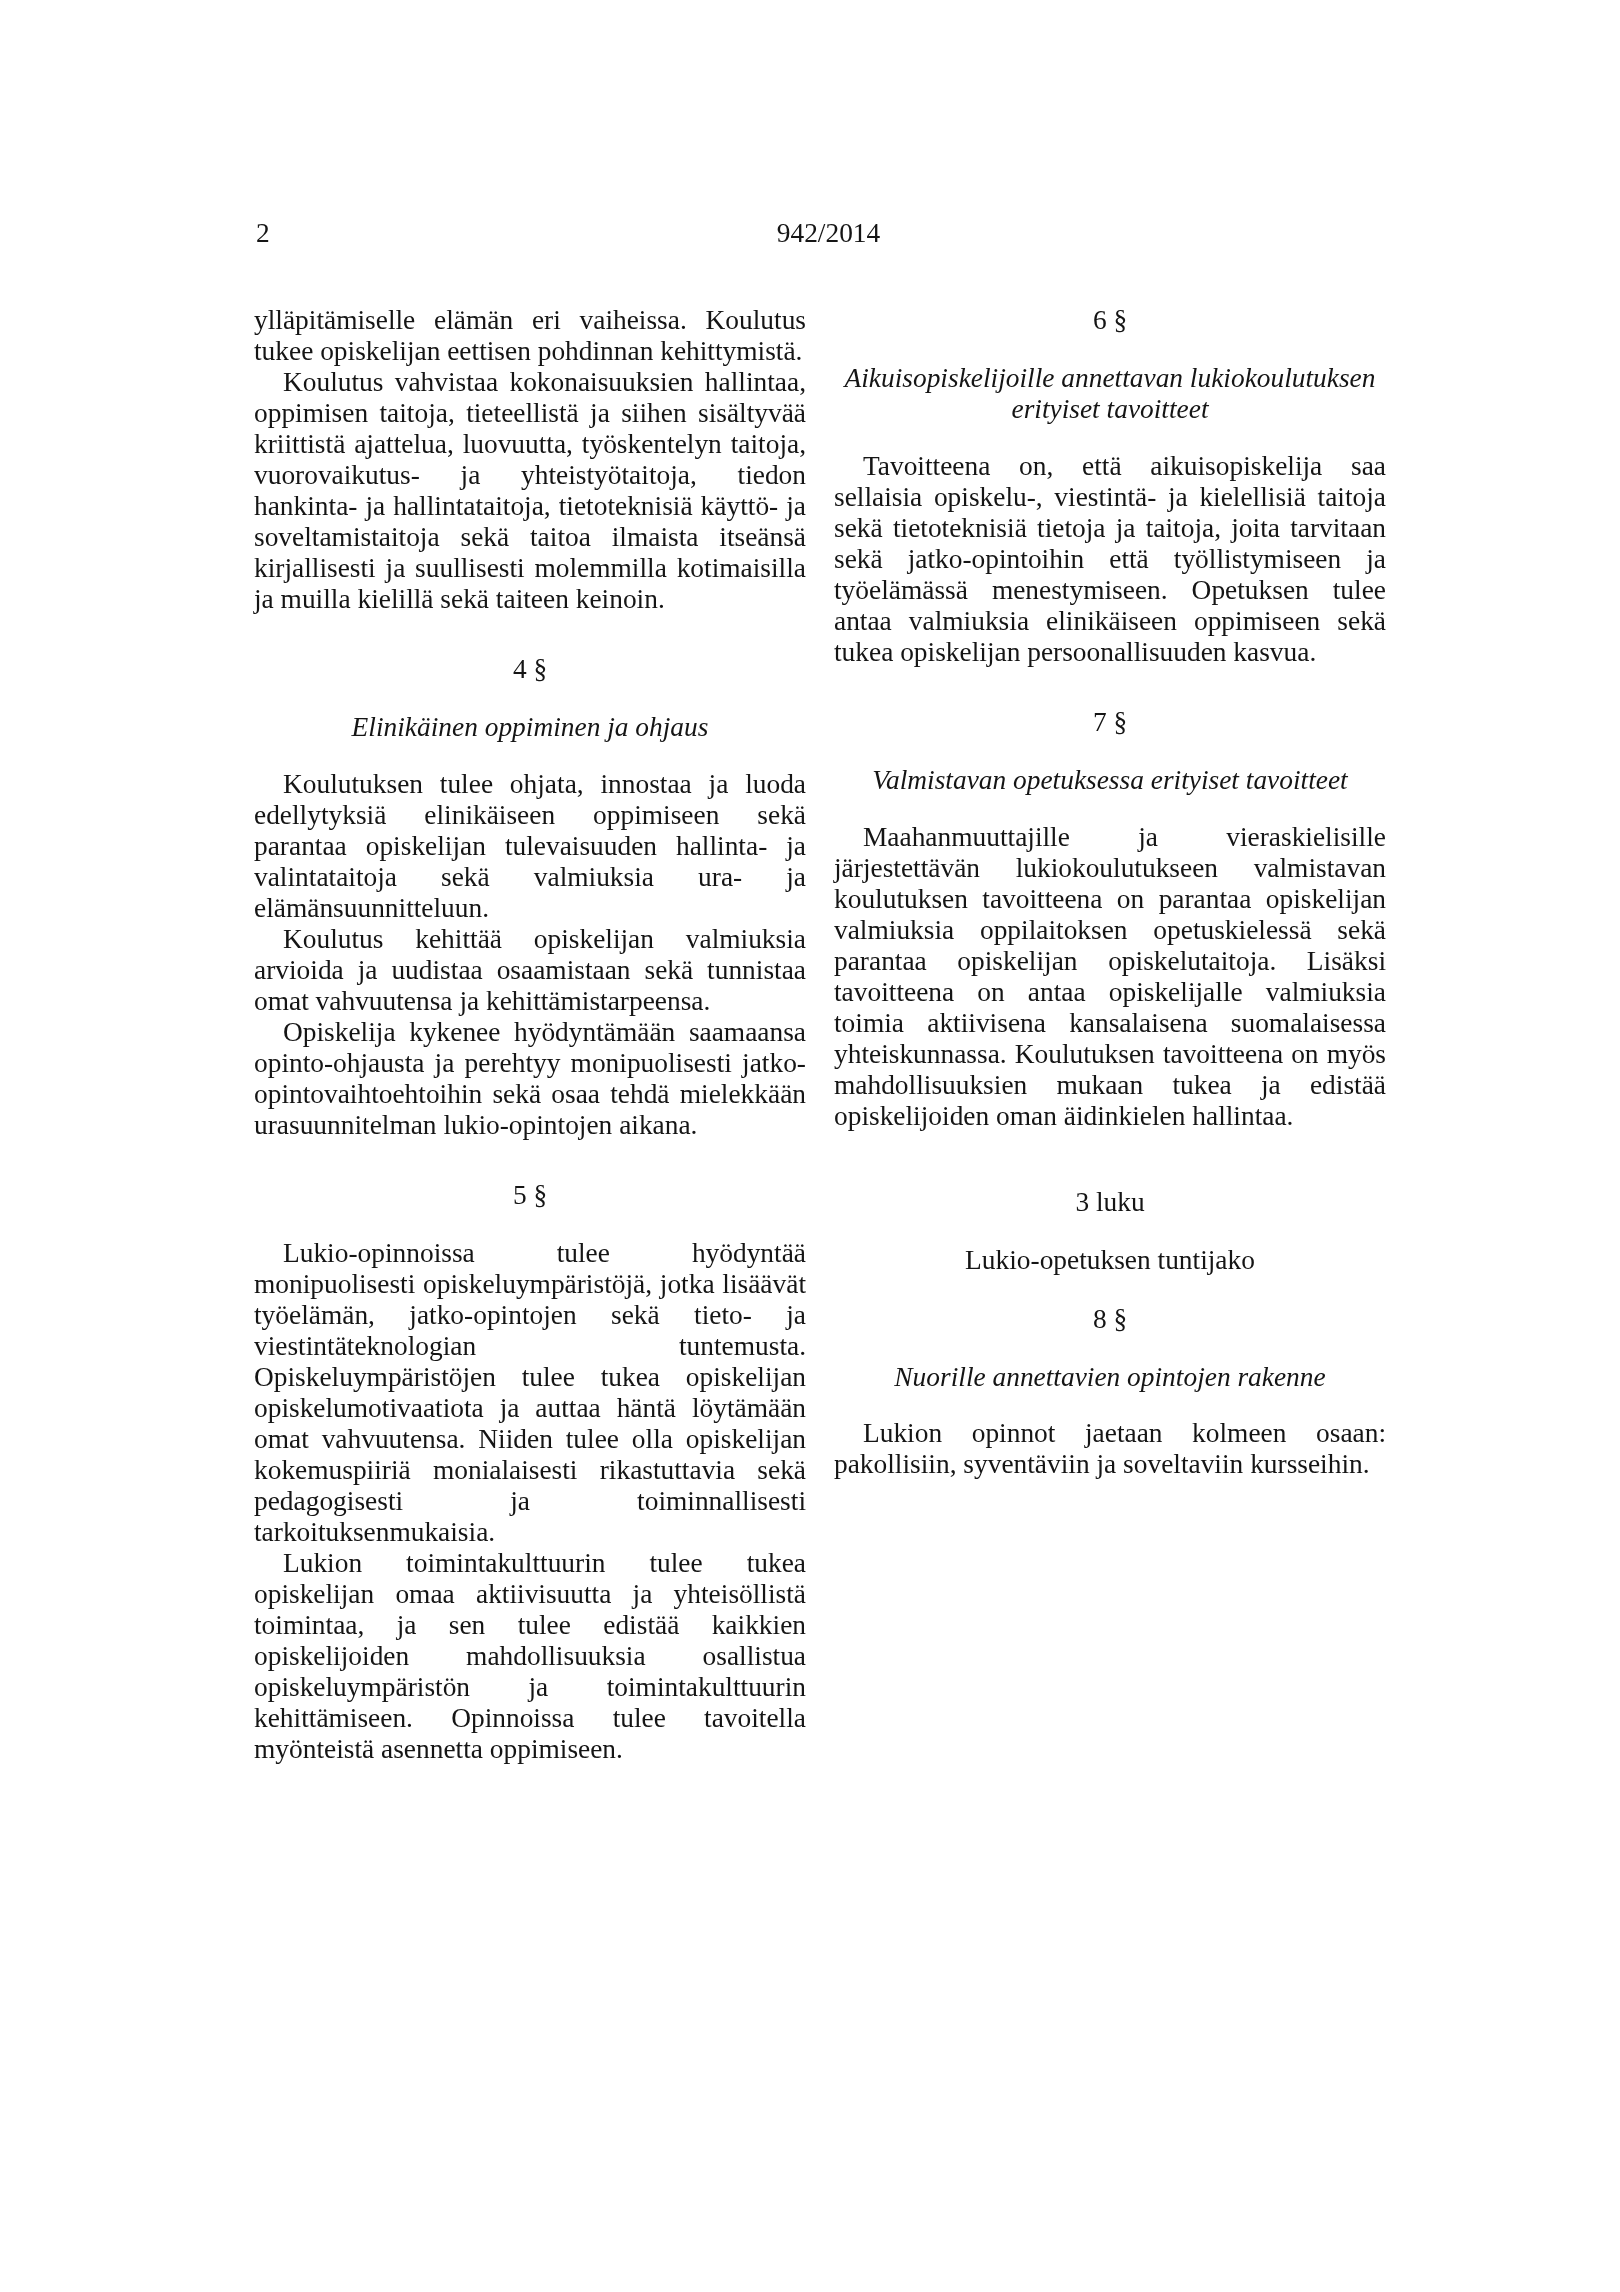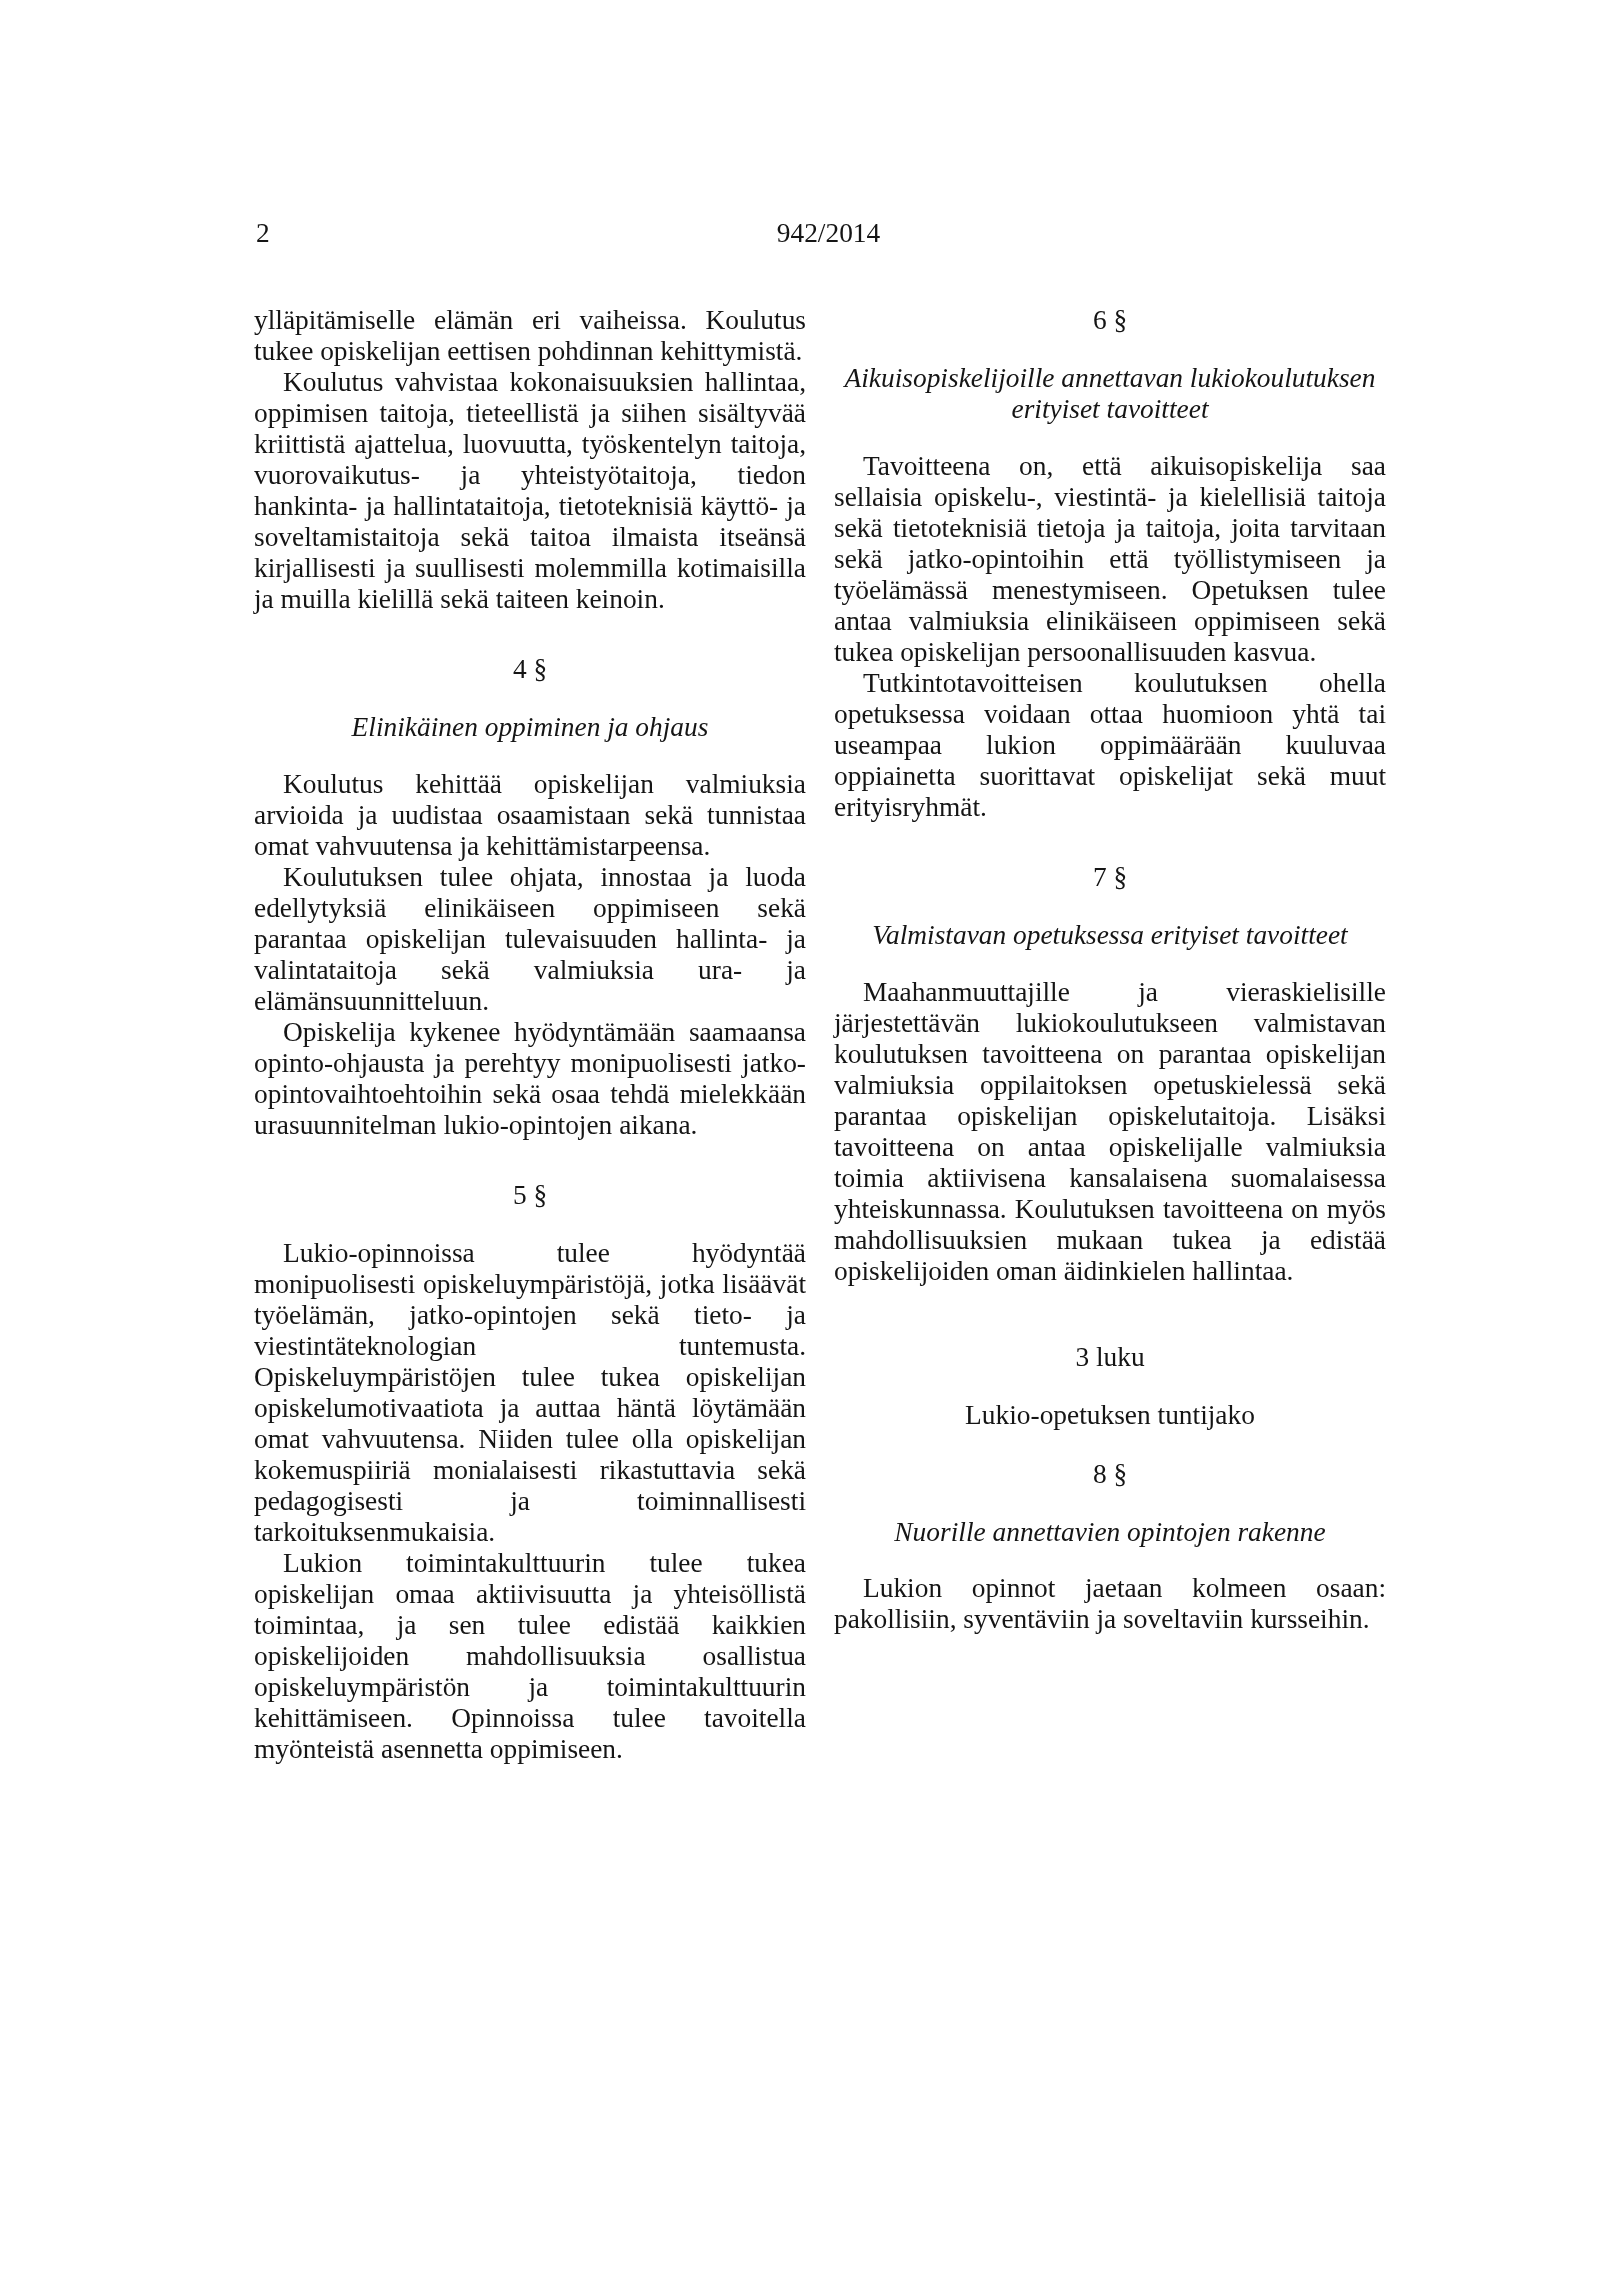--- a/index.html
+++ b/index.html
@@ -84,33 +84,32 @@
     <span class="doc-num">942/2014</span>
   </div>
 
   <div class="columns">
 
     <div class="col">
       <p class="body no-indent">ylläpitämiselle elämän eri vaiheissa. Koulutus tukee opiskelijan eettisen pohdinnan kehittymistä.</p>
       <p class="body">Koulutus vahvistaa kokonaisuuksien hallintaa, oppimisen taitoja, tieteellistä ja siihen sisältyvää kriittistä ajattelua, luovuutta, työskentelyn taitoja, vuorovaikutus- ja yhteistyötaitoja, tiedon hankinta- ja hallintataitoja, tietoteknisiä käyttö- ja soveltamistaitoja sekä taitoa ilmaista itseänsä kirjallisesti ja suullisesti molemmilla kotimaisilla ja muilla kielillä sekä taiteen keinoin.</p>
       <div class="sec-num">4 §</div>
       <div class="sec-title">Elinikäinen oppiminen ja ohjaus</div>
+      <p class="body">Koulutuksen tulee ohjata, innostaa ja luoda edellytyksiä elinikäiseen oppimiseen sekä parantaa opiskelijan tulevaisuuden hallinta- ja valintataitoja sekä valmiuksia ura- ja elämänsuunnitteluun.</p>
       <p class="body">Koulutus kehittää opiskelijan valmiuksia arvioida ja uudistaa osaamistaan sekä tunnistaa omat vahvuutensa ja kehittämistarpeensa.</p>
-      <p class="body">Koulutuksen tulee ohjata, innostaa ja luoda edellytyksiä elinikäiseen oppimiseen sekä parantaa opiskelijan tulevaisuuden hallinta- ja valintataitoja sekä valmiuksia ura- ja elämänsuunnitteluun.</p>
       <p class="body">Opiskelija kykenee hyödyntämään saamaansa opinto-ohjausta ja perehtyy monipuolisesti jatko-opintovaihtoehtoihin sekä osaa tehdä mielekkään urasuunnitelman lukio-opintojen aikana.</p>
       <div class="sec-num">5 §</div>
       <p class="body">Lukio-opinnoissa tulee hyödyntää monipuolisesti opiskeluympäristöjä, jotka lisäävät työelämän, jatko-opintojen sekä tieto- ja viestintäteknologian tuntemusta. Opiskeluympäristöjen tulee tukea opiskelijan opiskelumotivaatiota ja auttaa häntä löytämään omat vahvuutensa. Niiden tulee olla opiskelijan kokemuspiiriä monialaisesti rikastuttavia sekä pedagogisesti ja toiminnallisesti tarkoituksenmukaisia.</p>
       <p class="body">Lukion toimintakulttuurin tulee tukea opiskelijan omaa aktiivisuutta ja yhteisöllistä toimintaa, ja sen tulee edistää kaikkien opiskelijoiden mahdollisuuksia osallistua opiskeluympäristön ja toimintakulttuurin kehittämiseen. Opinnoissa tulee tavoitella myönteistä asennetta oppimiseen.</p>
     </div>
 
     <div class="col">
       <div class="sec-num">6 §</div>
       <div class="sec-title">Aikuisopiskelijoille annettavan lukiokoulutuksen erityiset tavoitteet</div>
       <p class="body">Tavoitteena on, että aikuisopiskelija saa sellaisia opiskelu-, viestintä- ja kielellisiä taitoja sekä tietoteknisiä tietoja ja taitoja, joita tarvitaan sekä jatko-opintoihin että työllistymiseen ja työelämässä menestymiseen. Opetuksen tulee antaa valmiuksia elinikäiseen oppimiseen sekä tukea opiskelijan persoonallisuuden kasvua.</p>
-      <p class="body">Tutkintotavoitteisen koulutuksen ohella opetuksessa voidaan ottaa huomioon yhtä tai useampaa lukion oppimäärään kuuluvaa oppiainetta suorittavat opiskelijat sekä muut erityisryhmät.</p>
       <div class="sec-num">7 §</div>
       <div class="sec-title">Valmistavan opetuksessa erityiset tavoitteet</div>
       <p class="body">Maahanmuuttajille ja vieraskielisille järjestettävän lukiokoulutukseen valmistavan koulutuksen tavoitteena on parantaa opiskelijan valmiuksia oppilaitoksen opetuskielessä sekä parantaa opiskelijan opiskelutaitoja. Lisäksi tavoitteena on antaa opiskelijalle valmiuksia toimia aktiivisena kansalaisena suomalaisessa yhteiskunnassa. Koulutuksen tavoitteena on myös mahdollisuuksien mukaan tukea ja edistää opiskelijoiden oman äidinkielen hallintaa.</p>
       <div class="chap-num">3 luku</div>
       <div class="chap-title">Lukio-opetuksen tuntijako</div>
       <div class="sec-num after-title">8 §</div>
       <div class="sec-title">Nuorille annettavien opintojen rakenne</div>
       <p class="body">Lukion opinnot jaetaan kolmeen osaan: pakollisiin, syventäviin ja soveltaviin kursseihin.</p>
     </div>
 

